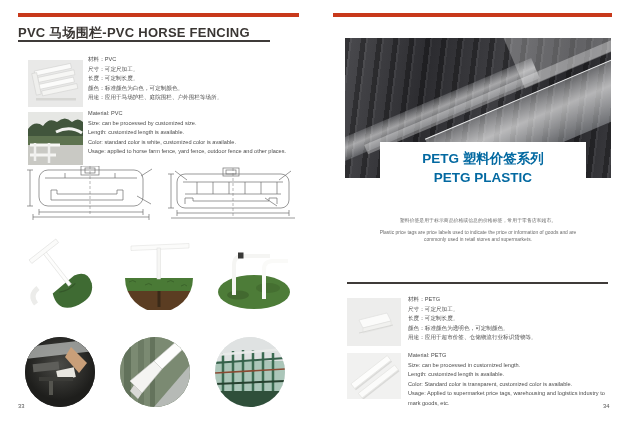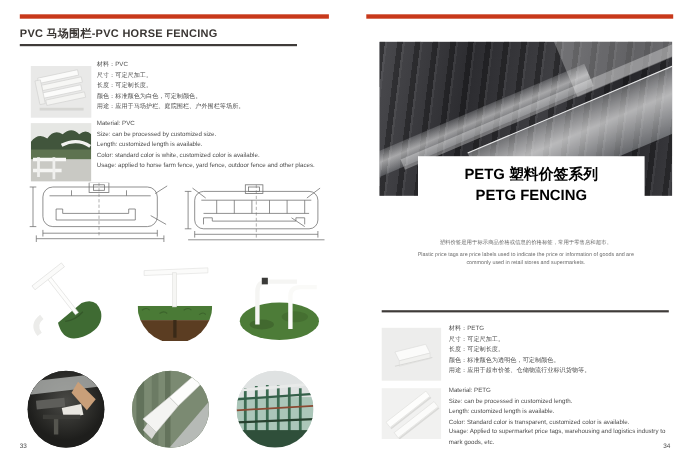--- a/index.html
+++ b/index.html
@@ -1,21 +1,21 @@
 <!DOCTYPE html>
 <html><head>
 <meta charset="utf-8">
 <style>
   html,body { margin:0; padding:0; background:#fff; }
   .sheet {
     position:relative; width:631px; height:431px; background:#ffffff;
     font-family:"Liberation Sans", sans-serif; overflow:hidden;
   }
   .accent-bar { position:absolute; height:4px; background:#c8391b; }
-  .sec-title { position:absolute; margin:0; font-size:10px; font-weight:bold;
+  .sec-title { position:absolute; margin:0; font-size:13px; font-weight:bold;
     color:#3a3633; letter-spacing:.25px; white-space:nowrap; }
   .sec-rule { position:absolute; height:1.5px; background:#3f3b39; }
   .specs { position:absolute; width:215px; font-size:5.6px; line-height:9.5px; color:#4d4d4d; }
   .specs p { margin:0; }
   .thumb { position:absolute; overflow:hidden; }
   .pageno { position:absolute; font-size:5.8px; color:#555; }
 
   
   .hero {
     position:absolute; left:345px; top:38px; width:266px; height:140px; overflow:hidden;
@@ -29,21 +29,21 @@
   .strip-c { left:10px; top:52px; width:280px; height:10px; background:rgba(255,255,255,.32); }
   .strip-b { left:78px; top:34px; width:330px; height:56px;
     border-top:1px solid rgba(255,255,255,.85);
     background:linear-gradient(rgba(250,252,253,.30), rgba(255,255,255,.65) 40%, rgba(215,220,224,.35)); }
   .strip-glare { left:160px; top:-48px; width:160px; height:70px; background:rgba(255,255,255,.28); }
 
   .hero-title-box {
     position:absolute; left:380px; top:142px; width:206px; height:73px;
     background:#ffffff; text-align:center; box-sizing:border-box; padding-top:7px;
   }
-  .hero-title-line { font-size:13.5px; font-weight:bold; color:#000000; line-height:19px; white-space:nowrap; }
+  .hero-title-line { font-size:13.5px; font-weight:bold; color:#0369a1; line-height:19px; white-space:nowrap; }
   .hero-desc-cn { position:absolute; left:353px; top:217px; width:250px; text-align:center;
     font-size:4.9px; color:#6b6b6b; }
   .hero-desc-en { position:absolute; left:368px; top:229px; width:220px; text-align:center;
     font-size:4.9px; line-height:7.4px; color:#6b6b6b; }
 
   svg { display:block; }
 </style>
 </head>
 <body>
 
@@ -243,21 +243,21 @@
 
   <div class="hero">
     <div class="strip strip-a"></div>
     <div class="strip strip-c"></div>
     <div class="strip strip-b"></div>
     <div class="strip strip-glare"></div>
   </div>
 
   <div class="hero-title-box">
     <div class="hero-title-line">PETG 塑料价签系列</div>
-    <div class="hero-title-line">PETG FENCING</div>
+    <div class="hero-title-line">PETG PLASTIC</div>
   </div>
 
   <div class="hero-desc-cn">塑料价签是用于标示商品价格或信息的价格标签，常用于零售店和超市。</div>
   <div class="hero-desc-en">Plastic price tags are price labels used to indicate the price or information of goods and are commonly used in retail stores and supermarkets.</div>
 
   <div class="sec-rule" style="left:347px; top:282px; width:261px;"></div>
 
   <div class="thumb" style="left:347px; top:298px; width:54px; height:48px; background:#ededec;">
     <svg width="54" height="48" viewBox="0 0 54 48">
       <rect width="54" height="48" fill="#ededec"></rect>

